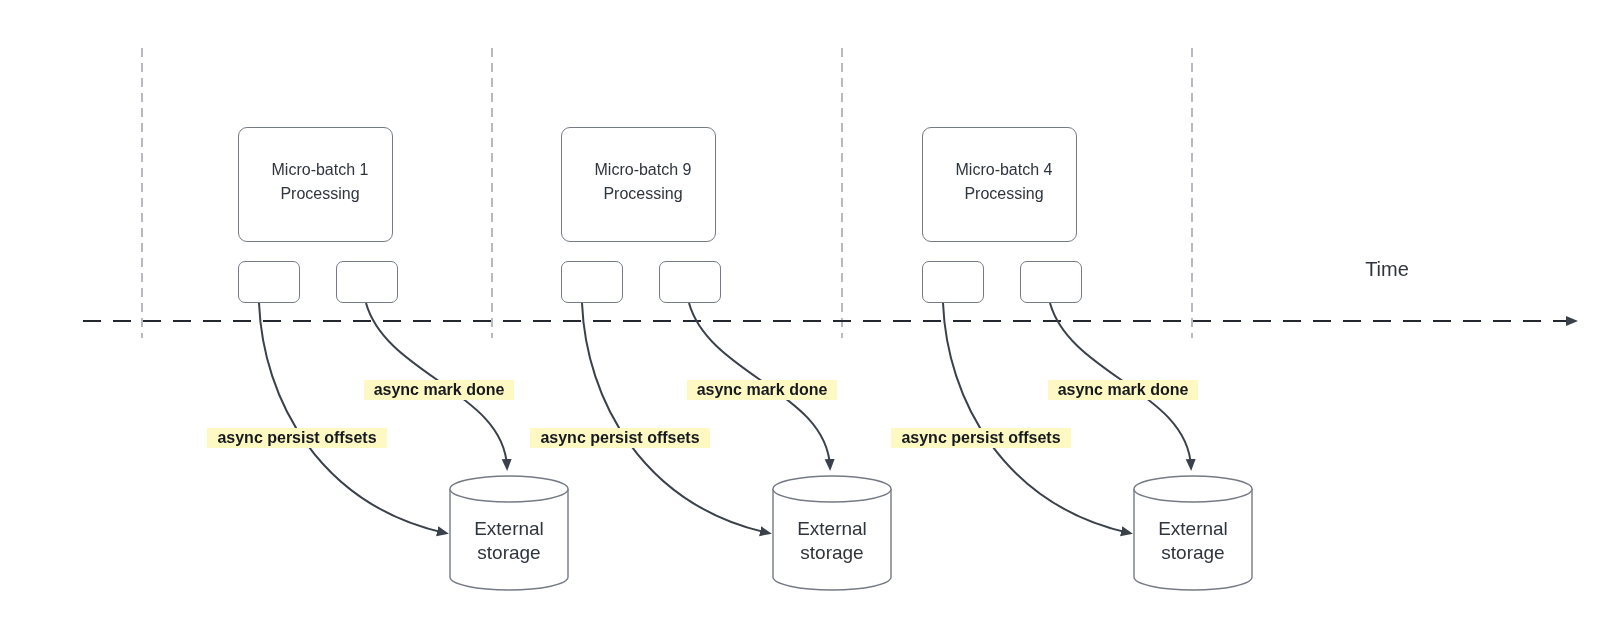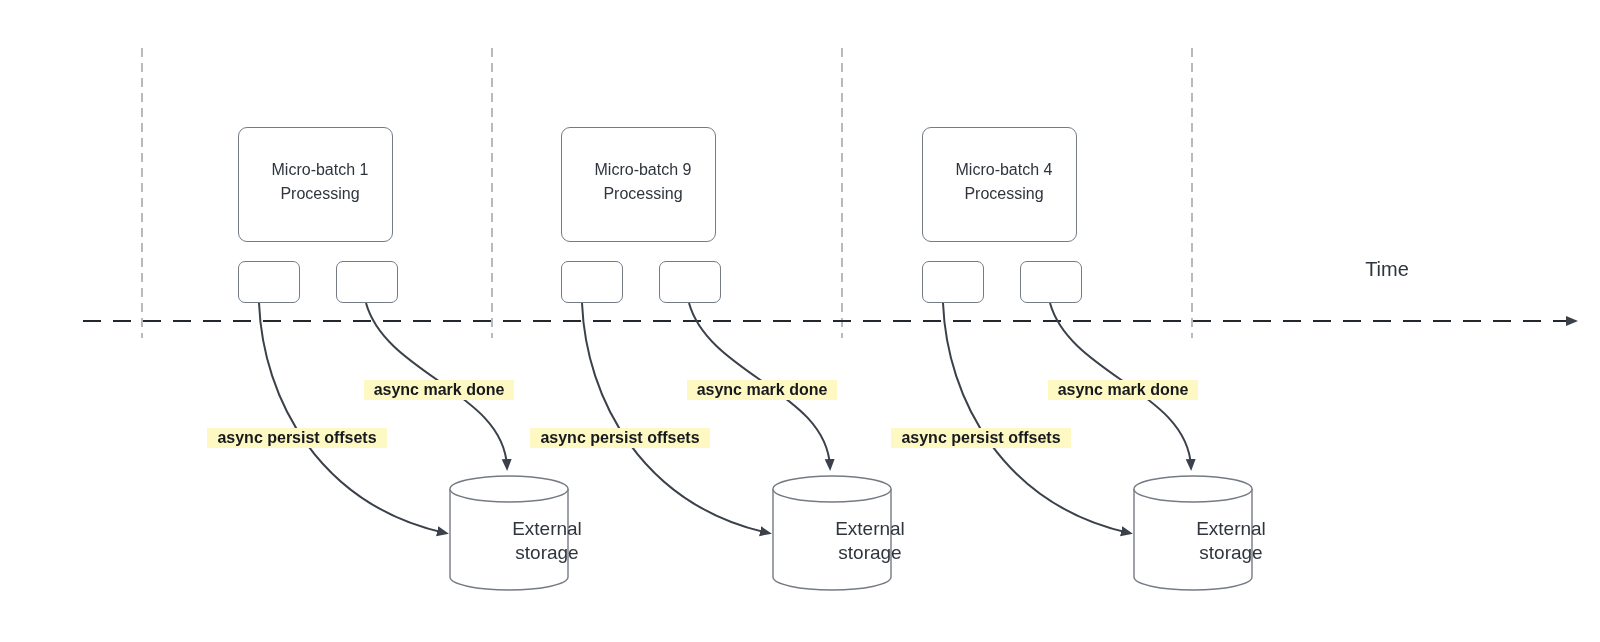--- a/index.html
+++ b/index.html
@@ -52,21 +52,20 @@
     font-size:16px;font-weight:bold;color:var(--label-text);
     text-align:center;line-height:18px;
     padding:1px 2px;
   }
   .persist-label{left:207px;top:417px;width:180px;margin-top:11px;}
   .done-label{left:364px;top:380px;width:150px;}
   .storage-label{
     position:absolute;left:450px;top:517px;width:118px;
     text-align:center;font-size:19px;line-height:24px;color:var(--text);
     white-space:pre-line;
-    margin-left:38px;
   }
   .time-label{
     position:absolute;left:1341px;top:258px;width:92px;
     text-align:center;font-size:20px;color:var(--text);
     z-index:2;
   }
 </style>
 </head>
 <body>
 

